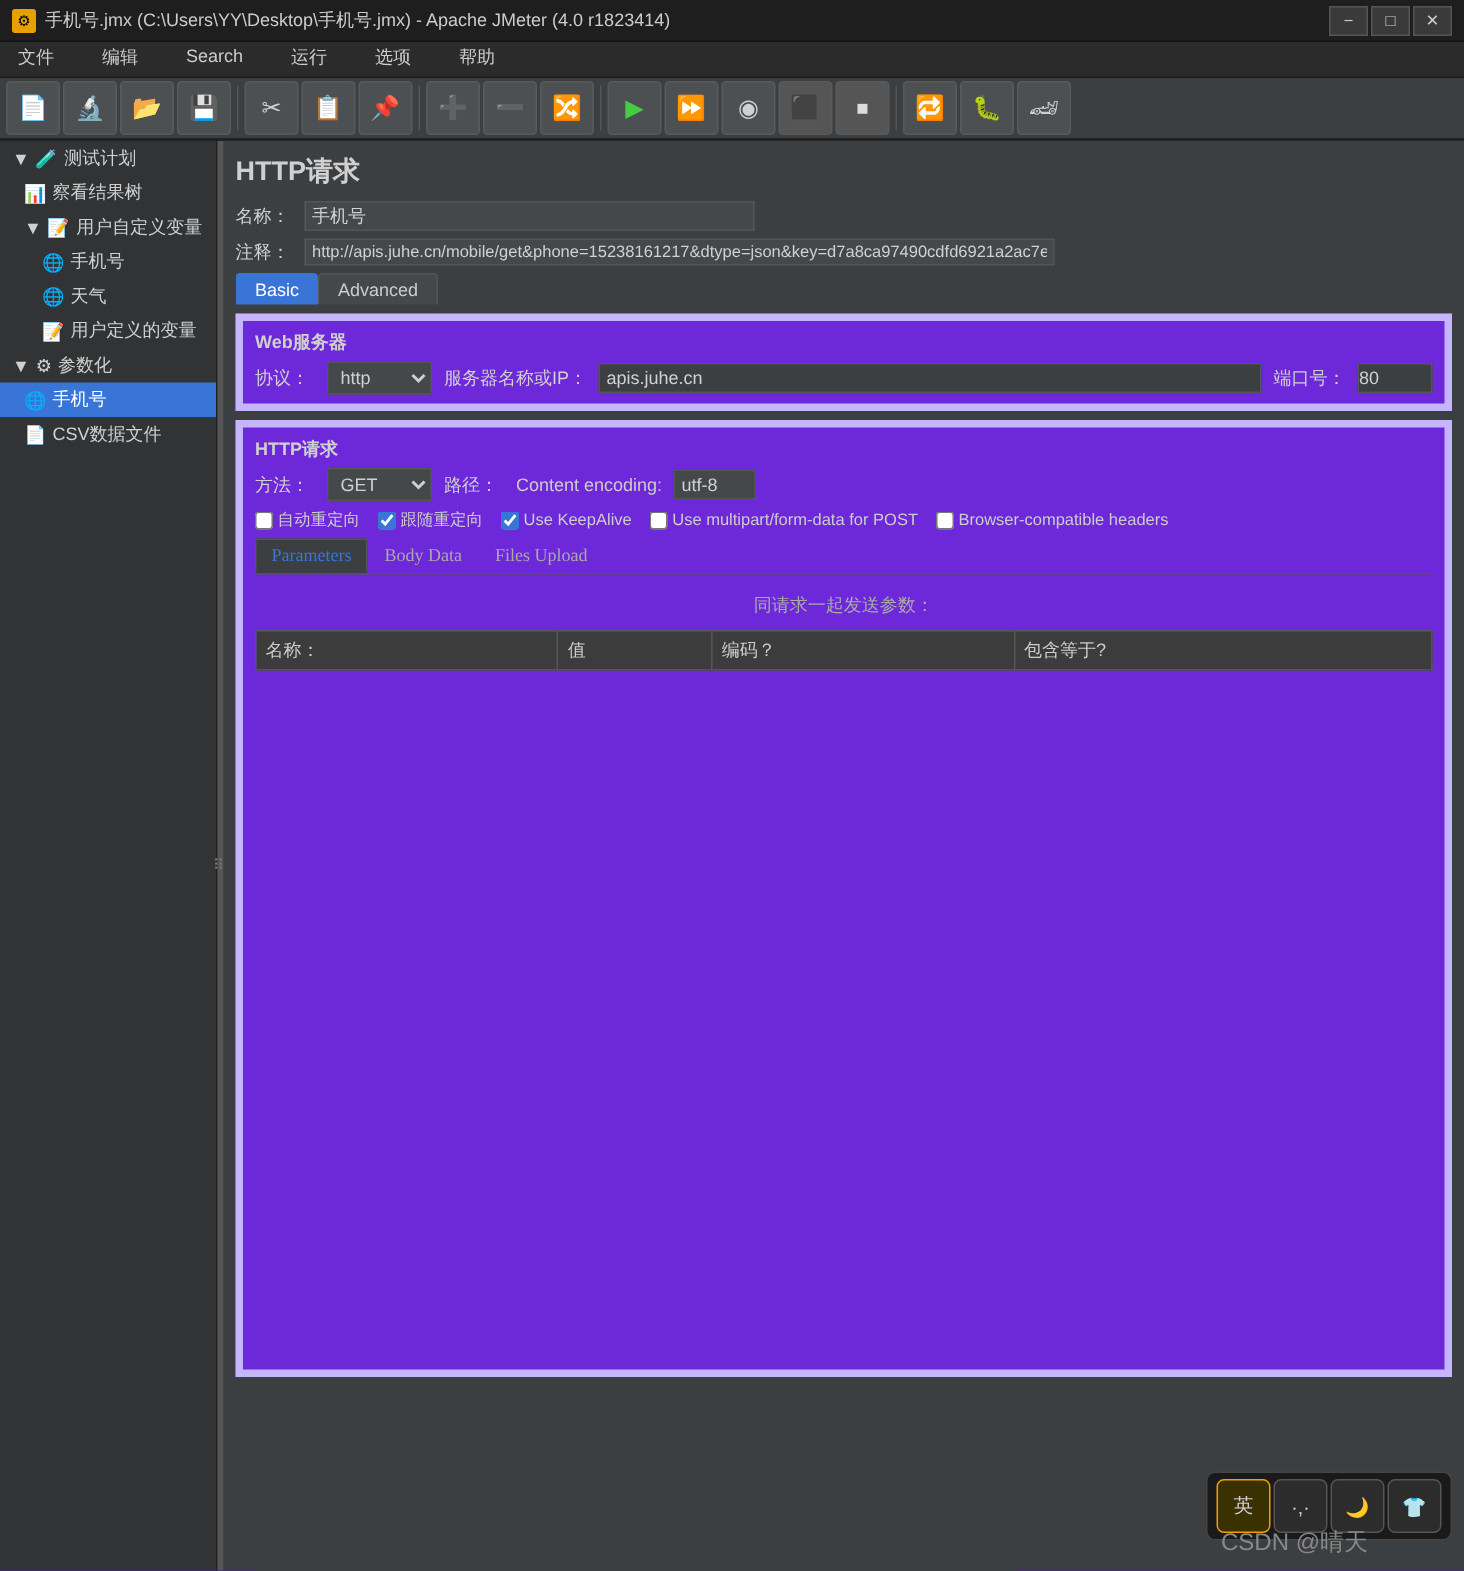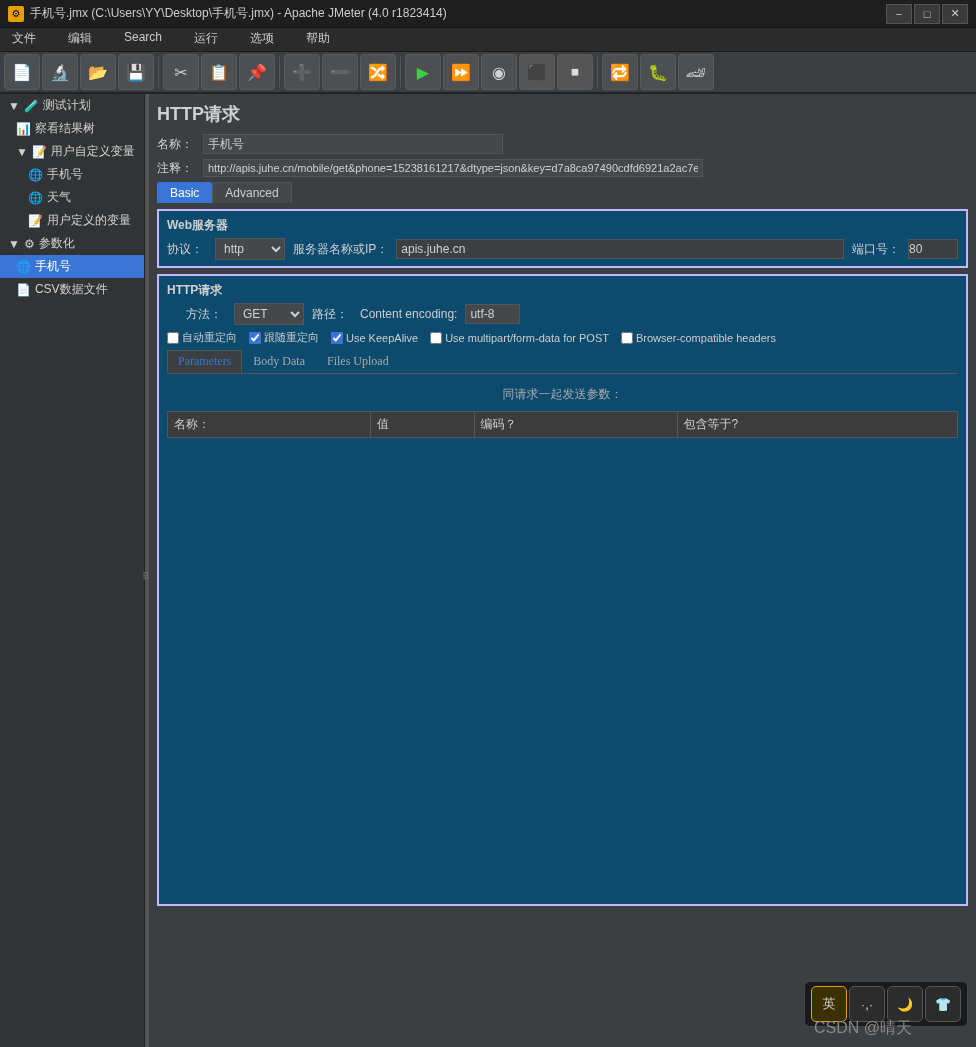--- a/index.html
+++ b/index.html
@@ -184,22 +184,22 @@
       border-radius: 3px 3px 0 0;
     }
     .tab.active {
       background: #3875d7;
       color: #fff;
       border-color: #3875d7;
     }
 
     
     .section-box {
-      background: #0c4a6e;
-      border: 2px solid #c4b5fd;
+      background: #6d28d9;
+      border: 5px solid #c4b5fd;
       padding: 6px 8px;
       margin-bottom: 6px;
     }
     .section-title {
       font-size: 12px;
       color: #d0d0d0;
       margin-bottom: 4px;
       font-weight: bold;
     }
 
@@ -233,21 +233,20 @@
       font-size: 12px;
       padding: 2px 0;
       width: 50px;
     }
 
     
     .http-req-row {
       display: flex;
       align-items: center;
       gap: 8px;
-      margin-left: 19px;
     }
     .method-select {
       background: #45484a;
       border: 1px solid #555;
       color: #d0d0d0;
       font-size: 12px;
       padding: 2px 4px;
       width: 70px;
     }
     .path-input {

